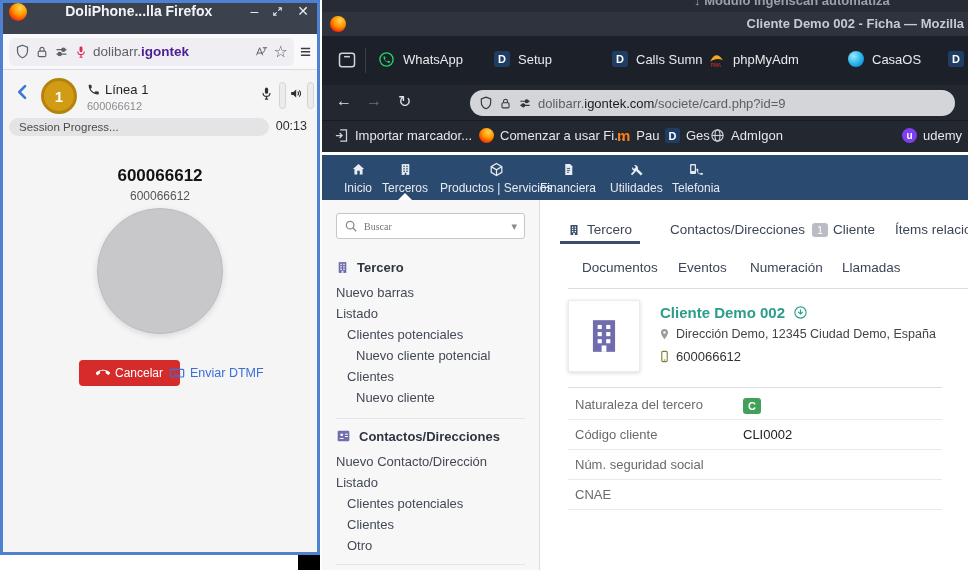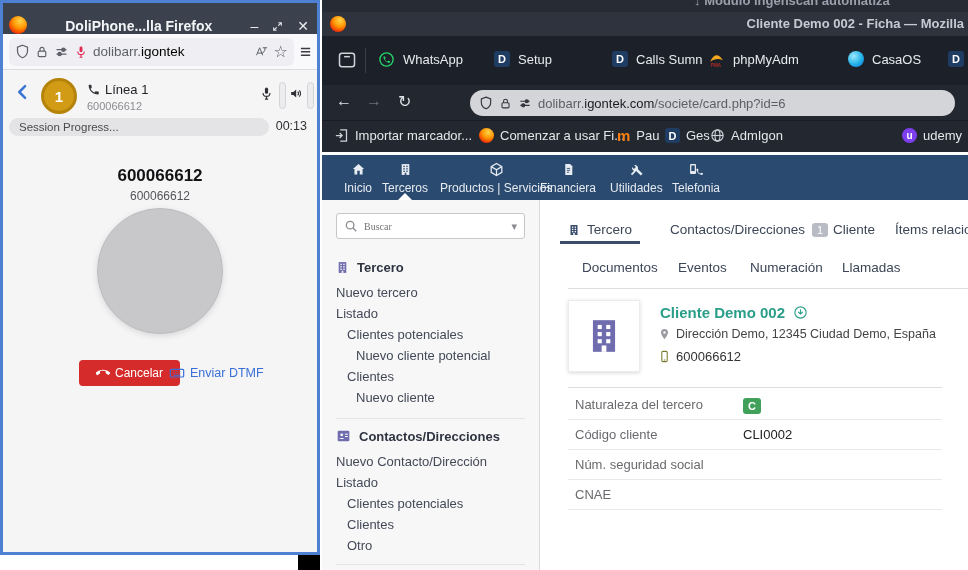--- a/index.html
+++ b/index.html
@@ -3,29 +3,29 @@
 <meta charset="utf-8">
 <style>
   *{margin:0;padding:0;box-sizing:border-box}
   html,body{width:968px;height:570px;overflow:hidden;background:#fff;
     font-family:"Liberation Sans","DejaVu Sans",sans-serif;font-size:13px;color:#222}
   .a{position:absolute}
   svg{display:block}
   
   #phone-win{position:absolute;left:0;top:0;width:320px;height:555px;background:#f5f5f6}
   #phone-win::after{content:'';position:absolute;inset:0;border:3px solid #4f81d3;pointer-events:none;z-index:40}
-  .p-titlebar{position:absolute;left:1px;right:3px;top:3px;height:31px;background:#3b414d;display:flex;align-items:flex-end;padding:0 8px}
+  .p-titlebar{position:absolute;left:1px;right:3px;top:3px;height:31px;background:#3b414d;display:flex;align-items:flex-start;padding:0 8px}
   .ff-logo{width:18px;height:18px;border-radius:50%;background:radial-gradient(circle at 62% 28%,#ffd54a,#ff9500 42%,#f43b00 72%,#a5007f 100%)}
   .p-title{flex:1;text-align:center;color:#f2f4f6;font-weight:bold;font-size:14px;white-space:nowrap;overflow:hidden}
   .winctl{display:flex;gap:13px;align-items:center;color:#e8eaec;font-size:14px}
   .winctl span{cursor:default}
   .p-toolbar{position:absolute;left:3px;right:3px;top:34px;height:36px;background:#f9f9fb;border-bottom:1px solid #dcdce0;display:flex;align-items:center;padding:0 6px;gap:6px}
   .url-field{flex:1;height:28px;background:#efeff3;border-radius:6px;display:flex;align-items:center;padding:0 6px;gap:5px;color:#5f6169;overflow:hidden}
   .url-text{white-space:nowrap;overflow:hidden;font-size:13.5px;flex:1}
-  .url-text b{color:#000000;font-weight:normal}
+  .url-text b{color:#4c1d95;font-weight:bold}
   .glyph{font-size:15px;line-height:1;color:#5f6169}
   .p-call{position:absolute;left:3px;right:3px;top:70px;bottom:3px;background:#f5f5f6}
   .badge-line{position:absolute;left:38px;top:8px;width:36px;height:36px;border-radius:50%;background:#d19b15;border:3px solid #b5830a;color:#fff;font-weight:bold;font-size:15px;display:flex;align-items:center;justify-content:center}
   .line-label{position:absolute;left:84px;top:12px;font-size:13px;color:#1f1f24;display:flex;gap:5px;align-items:center}
   .line-number{position:absolute;left:84px;top:30px;font-size:11px;color:#8c8c92}
   .vslider{position:absolute;top:12px;width:7px;height:27px;border-radius:4px;background:#ececee;border:1px solid #d4d4d8}
   .progress-pill{position:absolute;left:6px;top:48px;width:260px;height:18px;border-radius:9px;background:#e4e4e6;color:#4a4a4f;font-size:11.5px;line-height:18px;padding-left:10px;overflow:hidden}
   .call-timer{position:absolute;right:10px;top:49px;font-size:12.5px;color:#2f2f33}
   .big-number{position:absolute;left:0;right:0;top:96px;text-align:center;font-size:17px;font-weight:bold;color:#121214}
   .sub-number{position:absolute;left:0;right:0;top:119px;text-align:center;font-size:12px;color:#55555a}
@@ -266,21 +266,21 @@
           </svg>
         </span>
       <span>
           <svg width="14" height="14" viewBox="0 0 24 24" fill="none" stroke="#33363c" stroke-width="2">
             <line x1="4" y1="9" x2="20" y2="9"></line>
             <circle cx="15" cy="9" r="2.6" fill="#33363c"></circle>
             <line x1="4" y1="16" x2="20" y2="16"></line>
             <circle cx="9" cy="16" r="2.6" fill="#33363c"></circle>
           </svg>
         </span>
-      <span class="b-urltext"><span>dolibarr.</span><b>igontek.com</b><span>/societe/card.php?id=6</span></span>
+      <span class="b-urltext"><span>dolibarr.</span><b>igontek.com</b><span>/societe/card.php?id=9</span></span>
     </div>
   </div>
   <div class="b-bookbar">
     <div class="bkm" style="left:12px">
       <span>
           <svg width="15" height="15" viewBox="0 0 24 24" fill="none" stroke="#cfd3da" stroke-width="2">
             <path d="M10 3h10v18H10M3 12h10M9 8l4 4-4 4"></path>
           </svg>
         </span>
       <span>Importar marcador...</span>
@@ -402,21 +402,21 @@
                   <rect x="8" y="9.5" width="2.6" height="2.6"></rect>
                   <rect x="13.4" y="9.5" width="2.6" height="2.6"></rect>
                   <rect x="8" y="14" width="2.6" height="2.6"></rect>
                   <rect x="13.4" y="14" width="2.6" height="2.6"></rect>
                   <rect x="10.5" y="18" width="3" height="4"></rect>
                 </g>
               </svg>
             </span>
           <span>Tercero</span>
         </div>
-        <div class="d-item ind0">Nuevo tercero</div>
+        <div class="d-item ind0">Nuevo barras</div>
         <div class="d-item ind0">Listado</div>
         <div class="d-item ind1">Clientes potenciales</div>
         <div class="d-item ind2">Nuevo cliente potencial</div>
         <div class="d-item ind1">Clientes</div>
         <div class="d-item ind2">Nuevo cliente</div>
         <div class="d-divider"></div>
         <div class="d-section-title" style="margin-top:6px">
           <span>
               <svg width="15" height="14" viewBox="0 0 24 24">
                 <rect x="2" y="3" width="20" height="18" rx="2" fill="#6f6dae"></rect>

